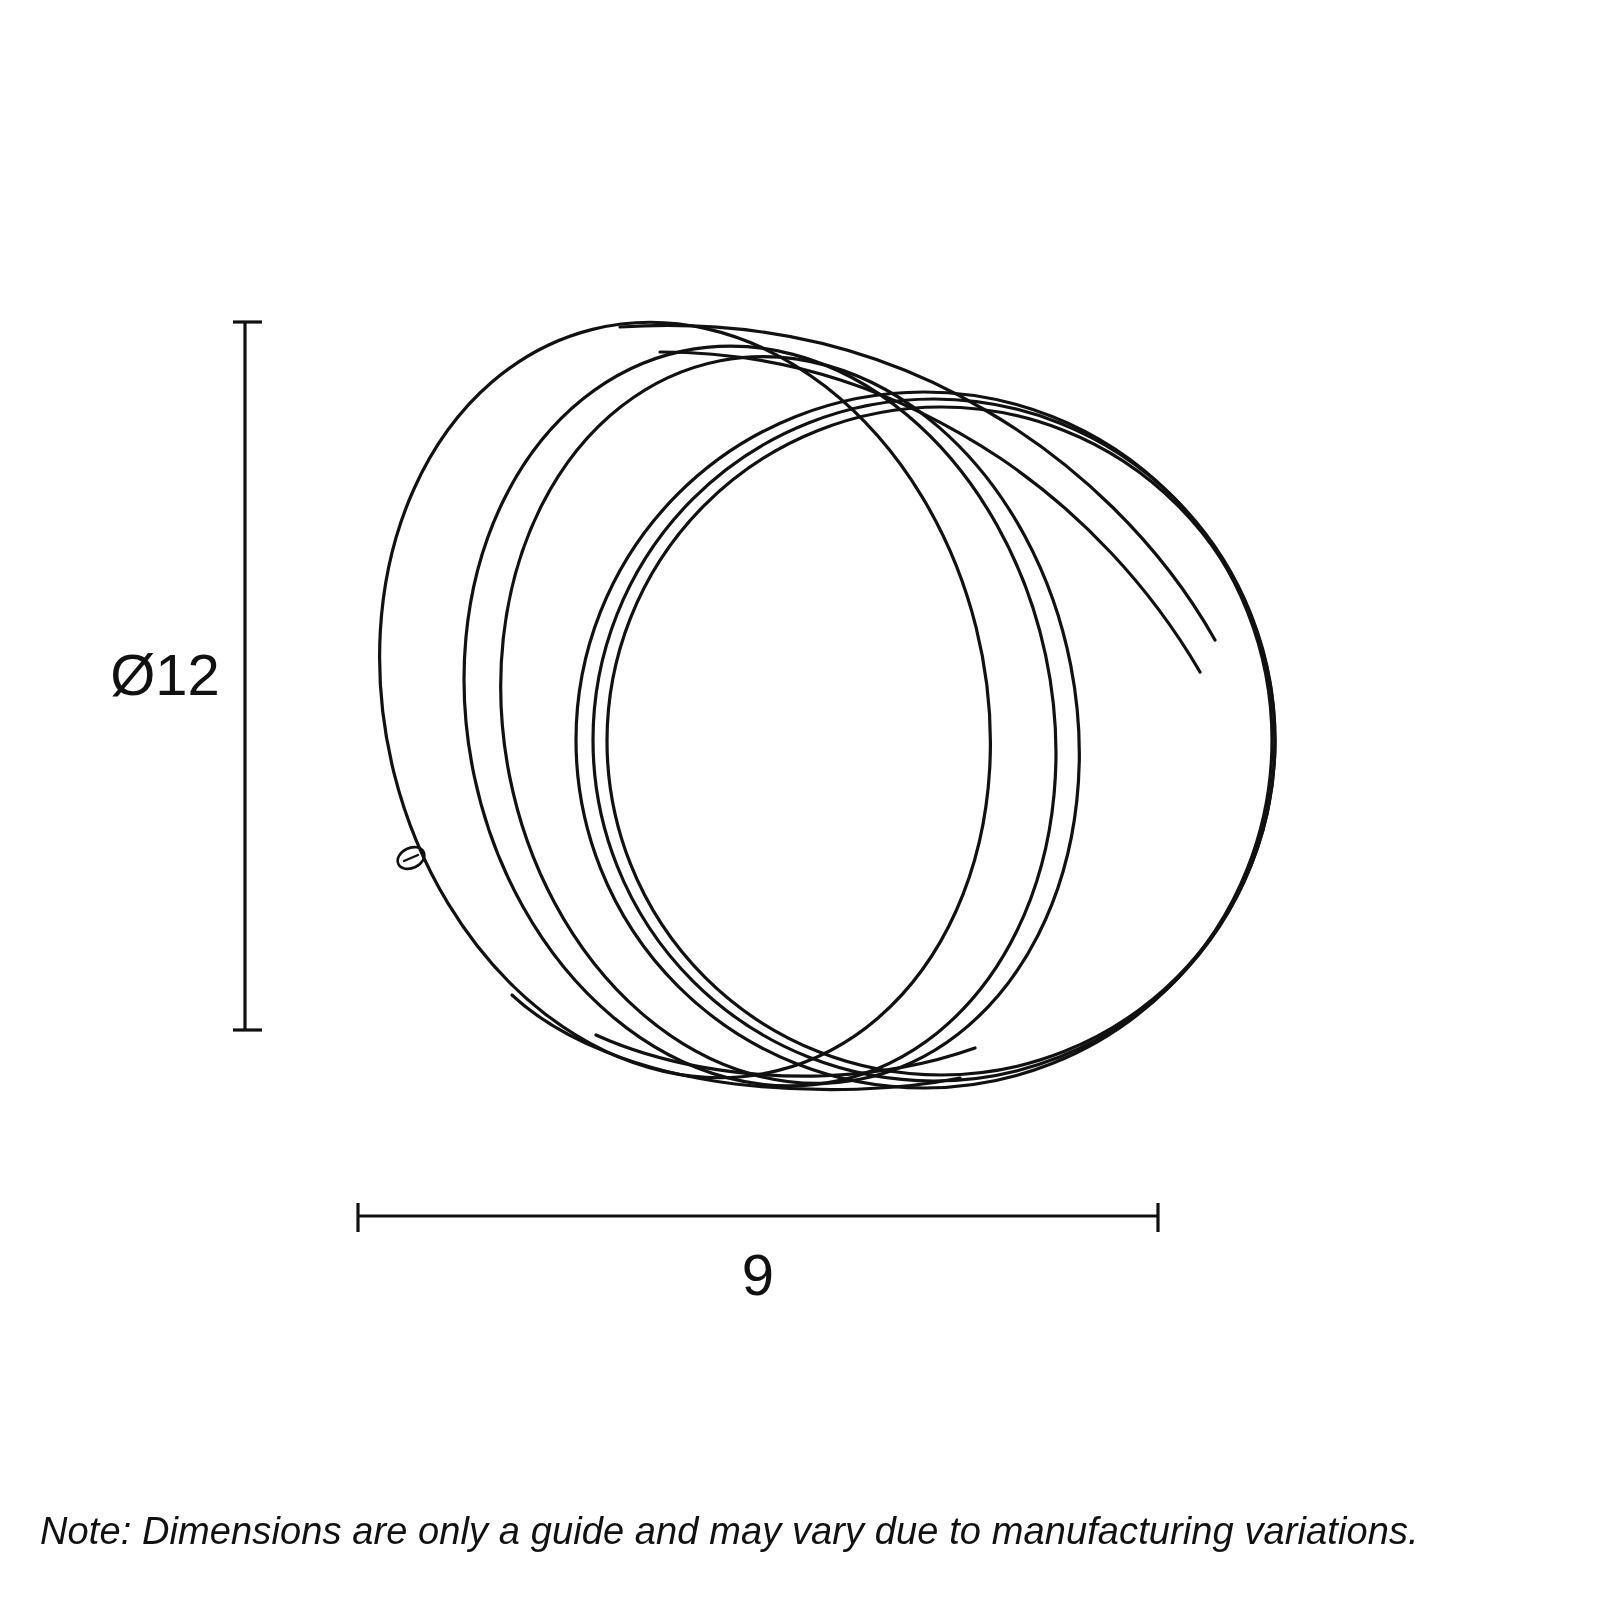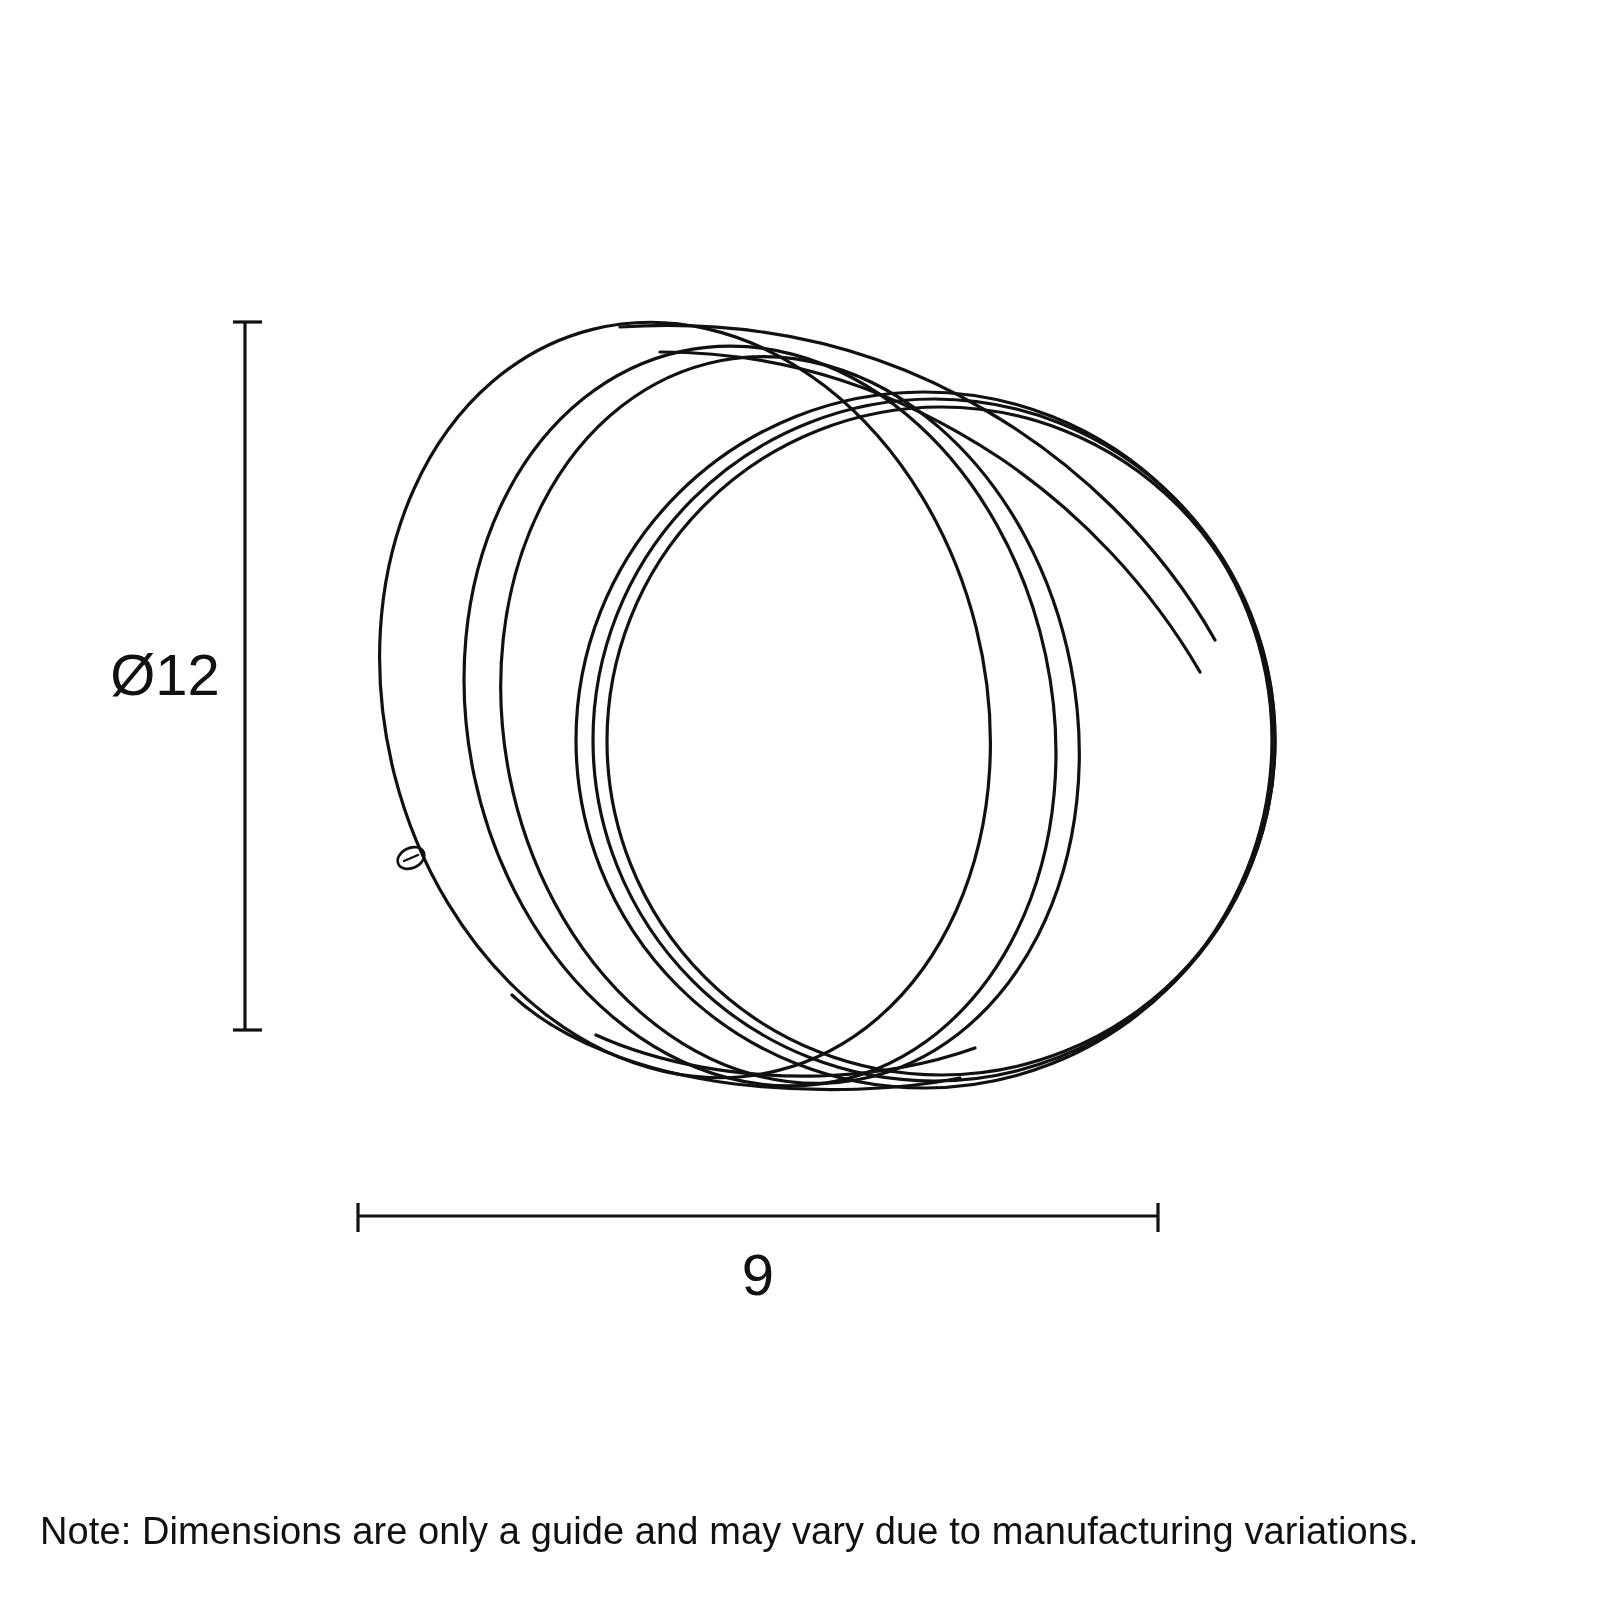--- a/index.html
+++ b/index.html
@@ -25,20 +25,21 @@
   .note-text {
     position: absolute;
     left: 40px;
     top: 1508px;
     width: 1520px;
     font-size: 38px;
     line-height: 1.25;
     letter-spacing: 0.1px;
     color: #111111;
     white-space: nowrap;
+    font-style: italic;
   }
   svg text {
     font-family: "Liberation Sans", sans-serif;
     fill: #111111;
   }
 </style>
 </head>
 <body>
 
 <svg id="drawing-canvas" viewBox="0 0 1600 1600" aria-hidden="true">

